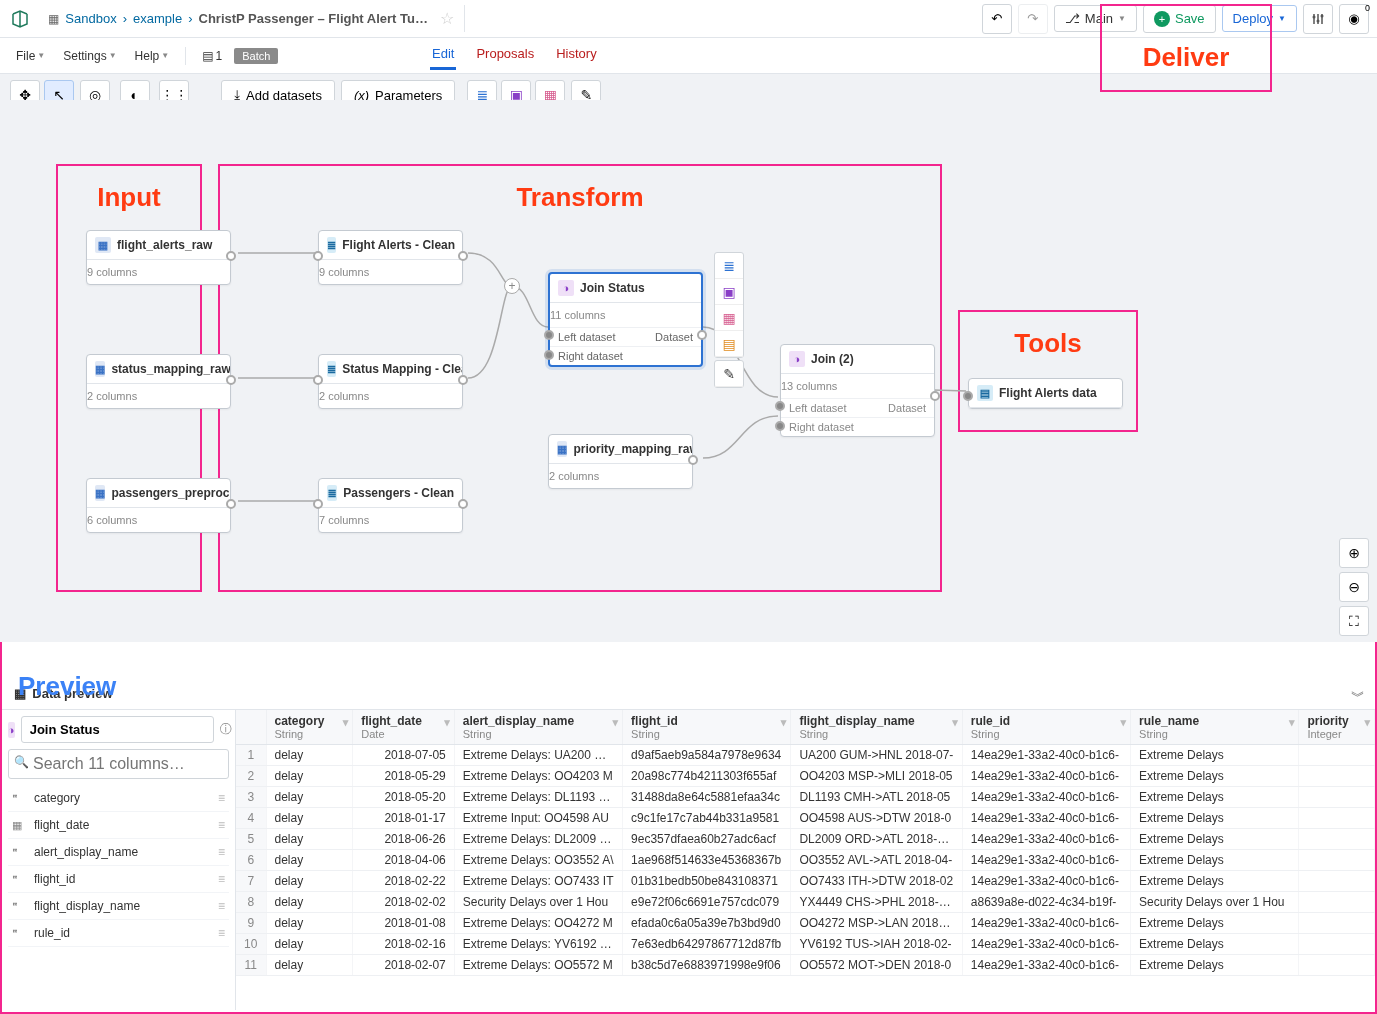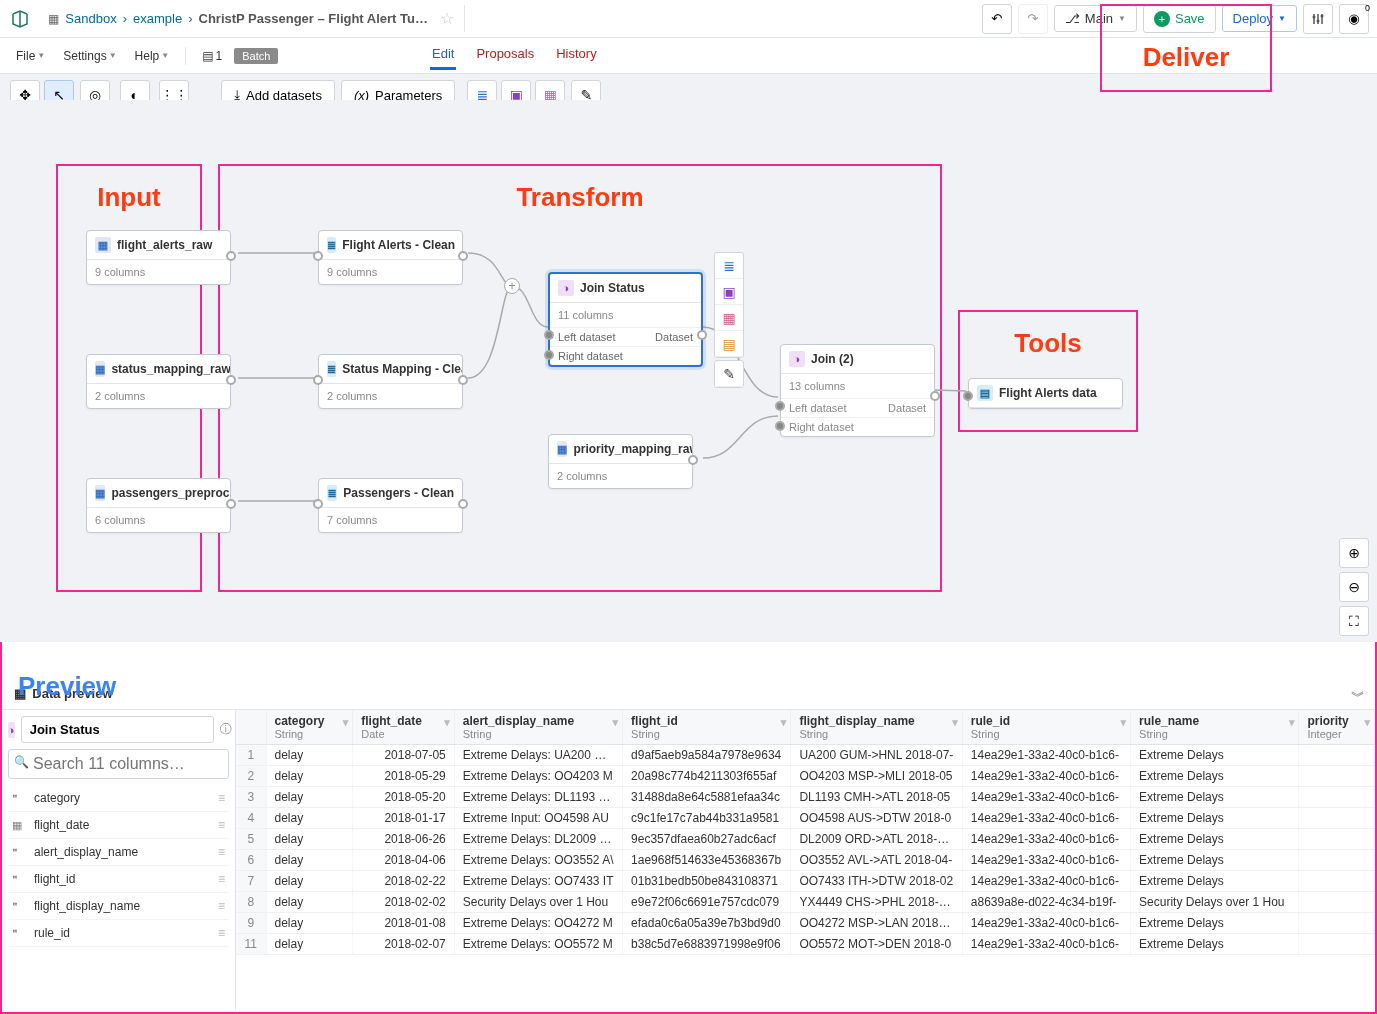--- a/index.html
+++ b/index.html
@@ -37,21 +37,21 @@
     .tool-btn.highlighted { background: #e1ecff; border-color: #aac8f0; }
     .tool-wide { padding: 0 12px; height: 30px; border: 1px solid #d0d5da; background: #fff; border-radius: 3px; display: flex; align-items: center; gap: 6px; cursor: pointer; font-size: 13px; }
     
     
     .canvas { position: absolute; top: 100px; left: 0; right: 0; height: 544px; background: #f0f2f5; }
     .callout { position: absolute; border: 2px solid #f3258e; }
     .callout-label { position: absolute; top: 16px; left: 50%; transform: translateX(-50%); color: #ff3b12; font-size: 26px; font-weight: 700; }
     
     .node { position: absolute; background: #fff; border: 1px solid #c4cad1; border-radius: 4px; width: 145px; box-shadow: 0 1px 2px rgba(0,0,0,0.05); }
     .node-head { display: flex; align-items: center; gap: 6px; padding: 6px 8px; font-size: 12px; font-weight: 600; border-bottom: 1px solid #e1e5ea; white-space: nowrap; overflow: hidden; text-overflow: ellipsis; }
-    .node-sub { padding: 6px 8px; font-size: 11px; color: #888; }
+    .node-sub { padding: 6px 0; font-size: 11px; color: #888; }
     .node .port { width: 10px; height: 10px; border-radius: 50%; background: #fff; border: 2px solid #aaa; position: absolute; }
     .port.right { right: -6px; }
     .port.left  { left: -6px; }
     .node-icon { width: 16px; height: 16px; display: inline-flex; align-items: center; justify-content: center; border-radius: 2px; font-size: 11px; }
     .ic-table { background: #e0e8f5; color: #3a72c5; }
     .ic-clean { background: #d6ecf7; color: #1a6aa0; }
     .ic-join  { background: #efe0f7; color: #8a3ec7; }
     .ic-out   { background: #d6ecf7; color: #1a6aa0; }
     
     .node.selected { border: 2px solid #2d72d2; box-shadow: 0 0 0 3px rgba(45,114,210,0.15); width: 155px; }
@@ -531,20 +531,31 @@
               <td>delay</td>
               <td style="text-align: right;">2018-01-08</td>
               <td>Extreme Delays: OO4272 M</td>
               <td>efada0c6a05a39e7b3bd9d0</td>
               <td>OO4272 MSP-&gt;LAN 2018-01</td>
               <td>14ea29e1-33a2-40c0-b1c6-</td>
               <td>Extreme Delays</td>
               <td></td>
             </tr>
             <tr>
+              <td class="rownum">10</td>
+              <td>delay</td>
+              <td style="text-align: right;">2018-02-16</td>
+              <td>Extreme Delays: YV6192 TU</td>
+              <td>7e63edb64297867712d87fb</td>
+              <td>YV6192 TUS-&gt;IAH 2018-02-</td>
+              <td>14ea29e1-33a2-40c0-b1c6-</td>
+              <td>Extreme Delays</td>
+              <td></td>
+            </tr>
+            <tr>
               <td class="rownum">11</td>
               <td>delay</td>
               <td style="text-align: right;">2018-02-07</td>
               <td>Extreme Delays: OO5572 M</td>
               <td>b38c5d7e6883971998e9f06</td>
               <td>OO5572 MOT-&gt;DEN 2018-0</td>
               <td>14ea29e1-33a2-40c0-b1c6-</td>
               <td>Extreme Delays</td>
               <td></td>
             </tr>

